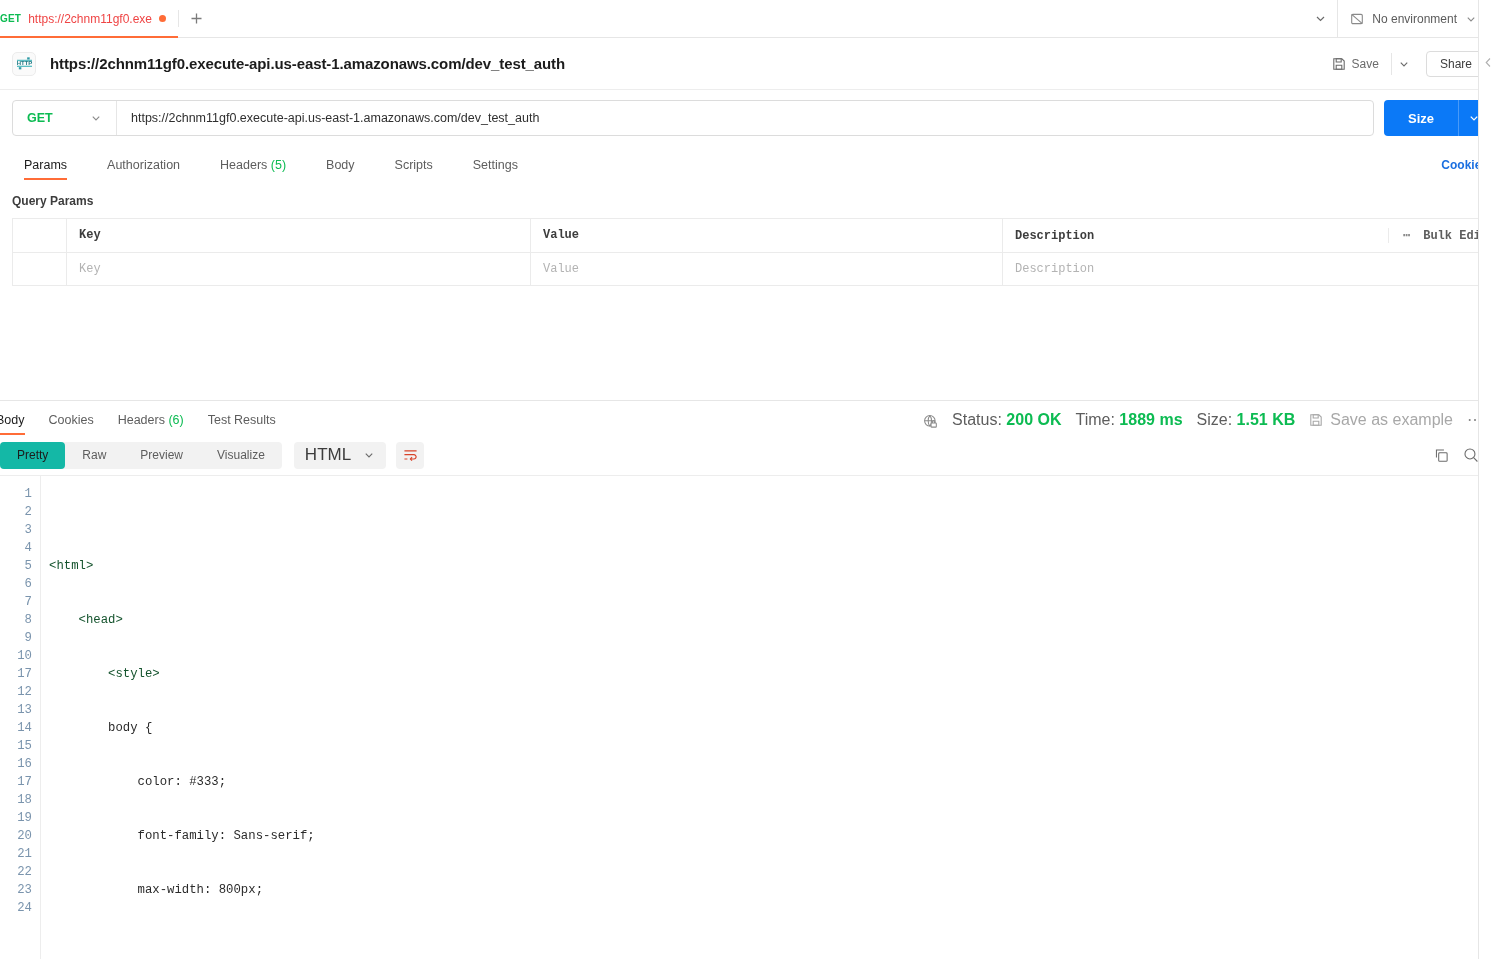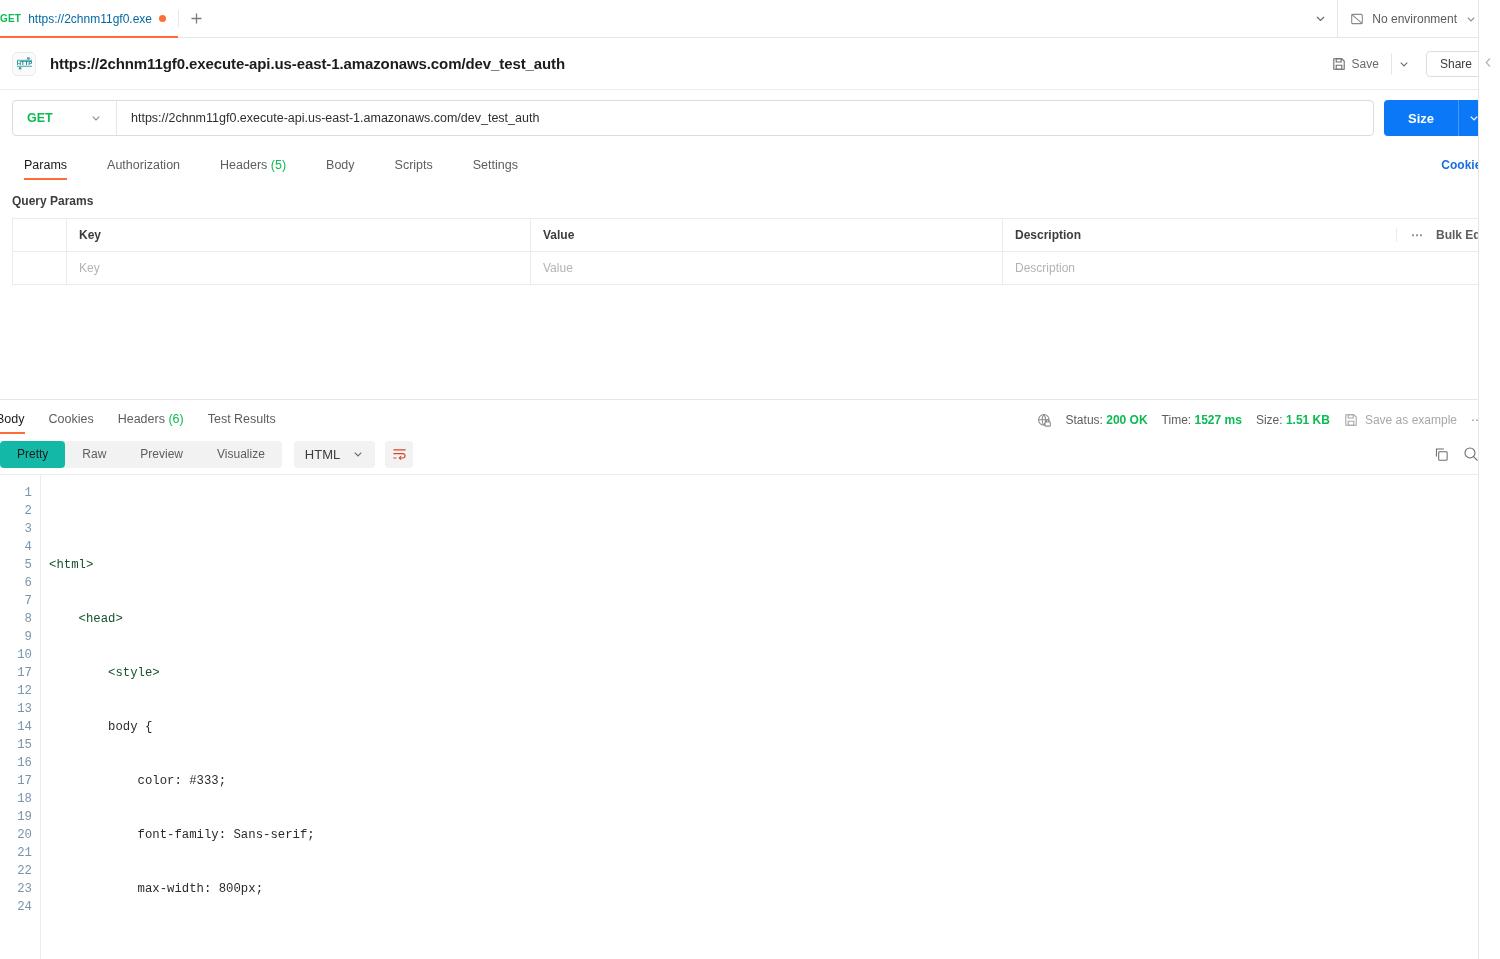--- a/index.html
+++ b/index.html
@@ -30,21 +30,21 @@
   }
   .tab.active::after {
     content: ""; position: absolute; left: 0; right: 0; bottom: -1px;
     height: 2px; background: #ff6c37;
   }
   .tab-method {
     color: #0cbb52; font-weight: 700; font-size: 10px;
     letter-spacing: .2px; flex: none;
   }
   .tab-title {
-    color: #0369a1; white-space: nowrap; overflow: hidden;
+    color: #ef4444; white-space: nowrap; overflow: hidden;
     text-overflow: ellipsis; font-size: 12px;
   }
   .tab-dot {
     width: 7px; height: 7px; border-radius: 50%;
     background: #ff6c37; flex: none;
   }
   .tab-sep { width: 1px; background: #e6e6e6; margin: 10px 0; }
   .tab-new {
     width: 34px; display: flex; align-items: center; justify-content: center;
     color: #7b7b7b;
@@ -168,57 +168,57 @@
   .pdesc-text { flex: 1; }
   .hdr .pcell { font-weight: 700; color: #3d3d3d; }
   .ph { color: #b3b3b3; }
   .bulk {
     display: flex; align-items: center; gap: 12px;
     padding-left: 14px; color: #5d5d5d; font-size: 12px;
     border-left: 1px solid #ebebeb;
     height: 100%;
   }
   .dots { letter-spacing: 1px; color: #8a8a8a; }
-  .ptable-wrap { border-left: 1px solid #ebebeb; margin-left: 12px; }
+  .ptable-wrap { border-left: 1px solid #ebebeb; margin-left: 12px; font-family: Liberation Mono, monospace; }
 
   
   .resp-sep { height: 1px; background: #e6e6e6; }
   .resptabs {
     display: flex; align-items: flex-end;
     height: 34px; padding-left: 0;
   }
   .restab {
     font-size: 12.5px; color: #5d5d5d;
     padding: 0 0 8px 0; margin-right: 24px;
     position: relative; white-space: nowrap;
   }
   .restab.active { color: #1c1c1c; }
   .restab.active::after {
     content: ""; position: absolute; left: 0; right: 0; bottom: 0;
     height: 2px; background: #ff6c37;
   }
   .restab .count { color: #0cbb52; }
   .resptabs-spacer { flex: 1; }
-  .statusbar { display: flex; align-items: flex-start; gap: 14px; padding-bottom: 6px; font-size: 12px; color: #5d5d5d; }
+  .statusbar { display: flex; align-items: flex-end; gap: 14px; padding-bottom: 6px; font-size: 16px; color: #5d5d5d; }
   .status-val { color: #0cbb52; font-weight: 700; }
   .save-example { display: flex; align-items: center; gap: 7px; color: #a8a8a8; }
   .status-dots { color: #8a8a8a; letter-spacing: 1px; }
 
   
   .viewbar { display: flex; align-items: center; height: 40px; padding: 0 14px 0 0; }
   .segwrap { display: flex; align-items: center; background: #f2f2f2; border-radius: 4px; height: 27px; }
   .seg {
     padding: 0 17px; height: 27px; display: flex; align-items: center;
     font-size: 12px; color: #5d5d5d; border-radius: 4px;
   }
   .seg.active { background: #14b8a6; color: #1c1c1c; }
   .fmt-select {
     margin-left: 12px; display: flex; align-items: center; gap: 12px;
     background: #f2f2f2; border-radius: 4px; height: 27px;
-    padding: 0 11px; font-size: 13px; color: #3d3d3d;
+    padding: 0 11px; font-size: 17px; color: #3d3d3d;
   }
   .wrap-btn {
     margin-left: 10px; width: 28px; height: 27px;
     background: #f2f2f2; border-radius: 4px;
     display: flex; align-items: center; justify-content: center;
   }
   .viewbar-spacer { flex: 1; }
   .icon-btn { width: 30px; height: 27px; display: flex; align-items: center; justify-content: center; color: #6b6b6b; }
 
   
@@ -405,21 +405,21 @@
   <div class="statusbar">
     <span>
       <svg width="15" height="15" viewBox="0 0 16 16" fill="none" stroke="#8a8a8a" stroke-width="1.1">
           <circle cx="7.3" cy="7.3" r="5.6"></circle>
           <path d="M1.8 7.3h11M7.3 1.7c2.4 2.6 2.4 8.6 0 11.2M7.3 1.7c-2.4 2.6-2.4 8.6 0 11.2"></path>
           <rect x="8.6" y="9.6" width="5.6" height="4.4" rx=".7" fill="#fff"></rect>
           <path d="M10 9.6V8.5a1.4 1.4 0 012.8 0v1.1"></path>
         </svg>
     </span>
     <span><span>Status:</span> <span class="status-val">200 OK</span></span>
-    <span><span>Time:</span> <span class="status-val">1527 ms</span></span>
+    <span><span>Time:</span> <span class="status-val">1889 ms</span></span>
     <span><span>Size:</span> <span class="status-val">1.51 KB</span></span>
     <span class="save-example">
       <span>
         <svg width="14" height="14" viewBox="0 0 14 14" fill="none" stroke="currentColor" stroke-width="1.1">
             <path d="M1.8 1.8h8.1l2.3 2.3v8.1H1.8z"></path>
             <path d="M4.2 1.8h5v3.2h-5zM4.2 8.3h5.6v3.9H4.2z"></path>
           </svg>
       </span>
       <span>Save as example</span>
     </span>

